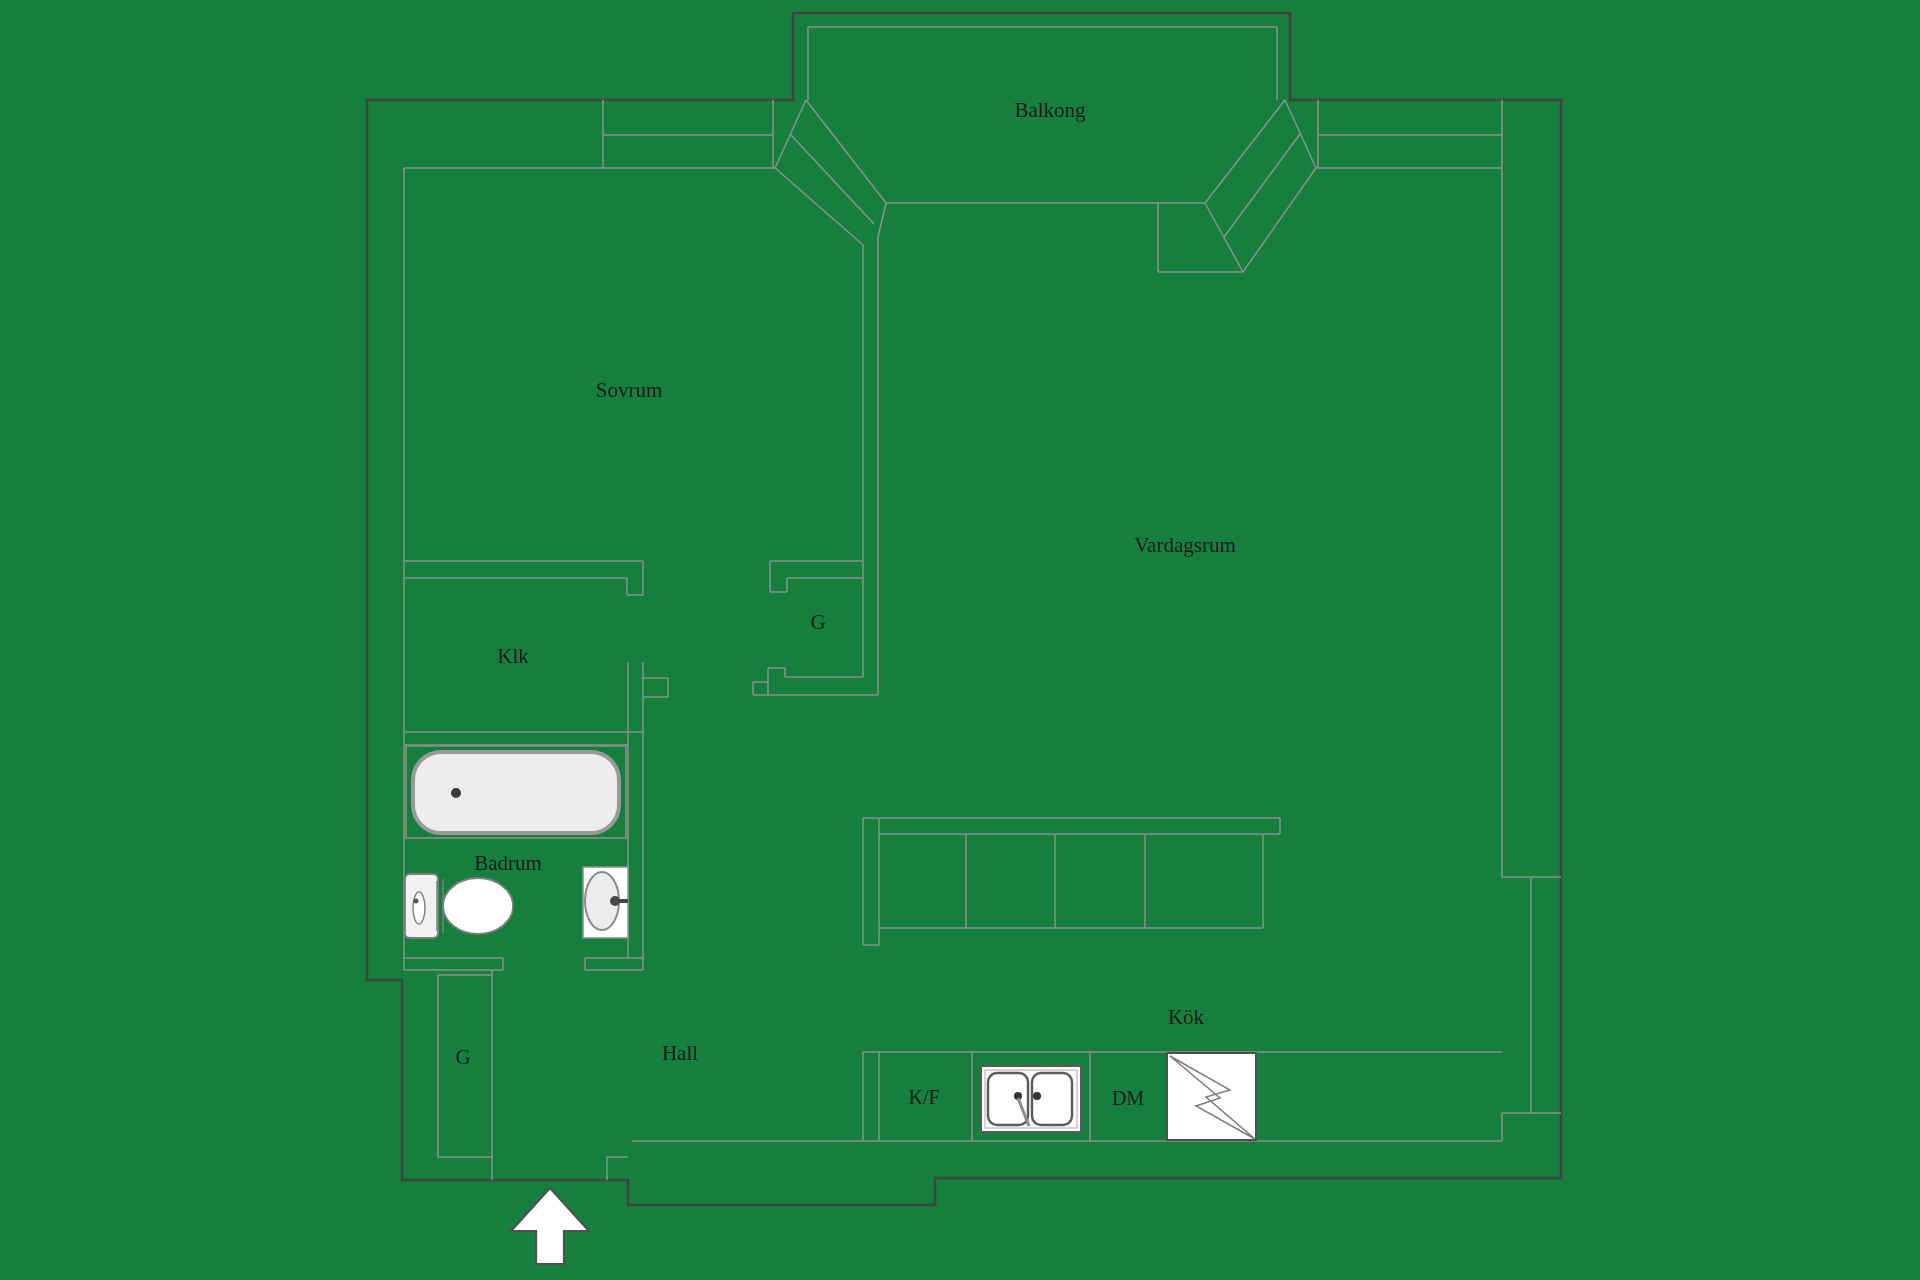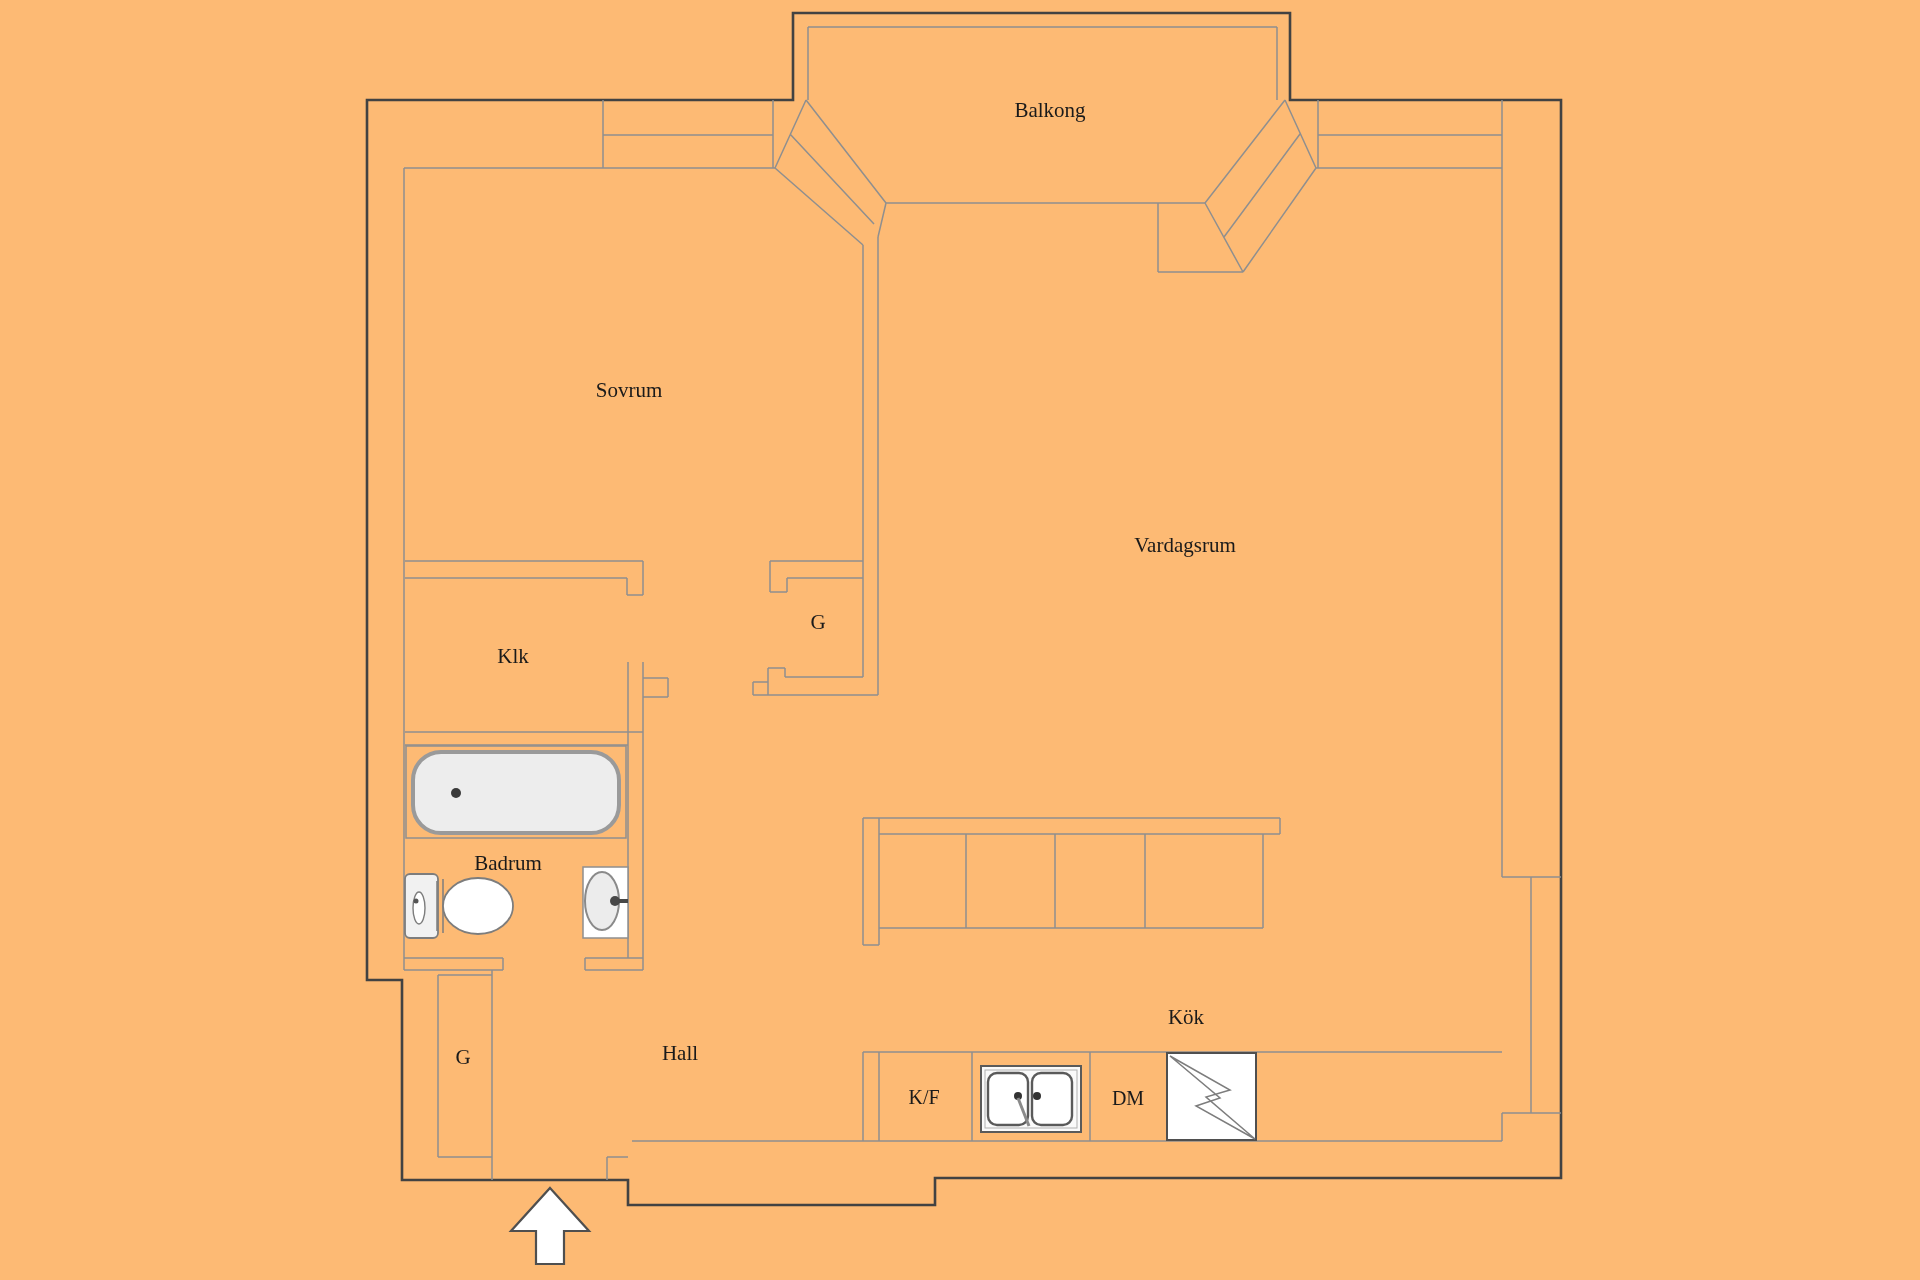--- a/index.html
+++ b/index.html
@@ -8,21 +8,21 @@
     background: #ffffff;
     width: 1920px;
     height: 1280px;
     overflow: hidden;
     font-family: "Liberation Serif", "DejaVu Serif", serif;
   }
   .plan-wrap {
     position: relative;
     width: 1920px;
     height: 1280px;
-    background: #fdba74;
+    background: #15803d;
   }
   svg { display: block; }
   .wall-outer  { fill: none; stroke: #424242; stroke-width: 2.6; stroke-linejoin: miter; }
   .wall-inner  { fill: none; stroke: #8f8f8f; stroke-width: 1.5; }
   .room-label  { font-family: "Liberation Serif", "DejaVu Serif", serif;
                  font-size: 21px; fill: #1a1a1a; text-anchor: middle; }
   .small-label { font-size: 20px; }
 </style>
 </head>
 <body>

